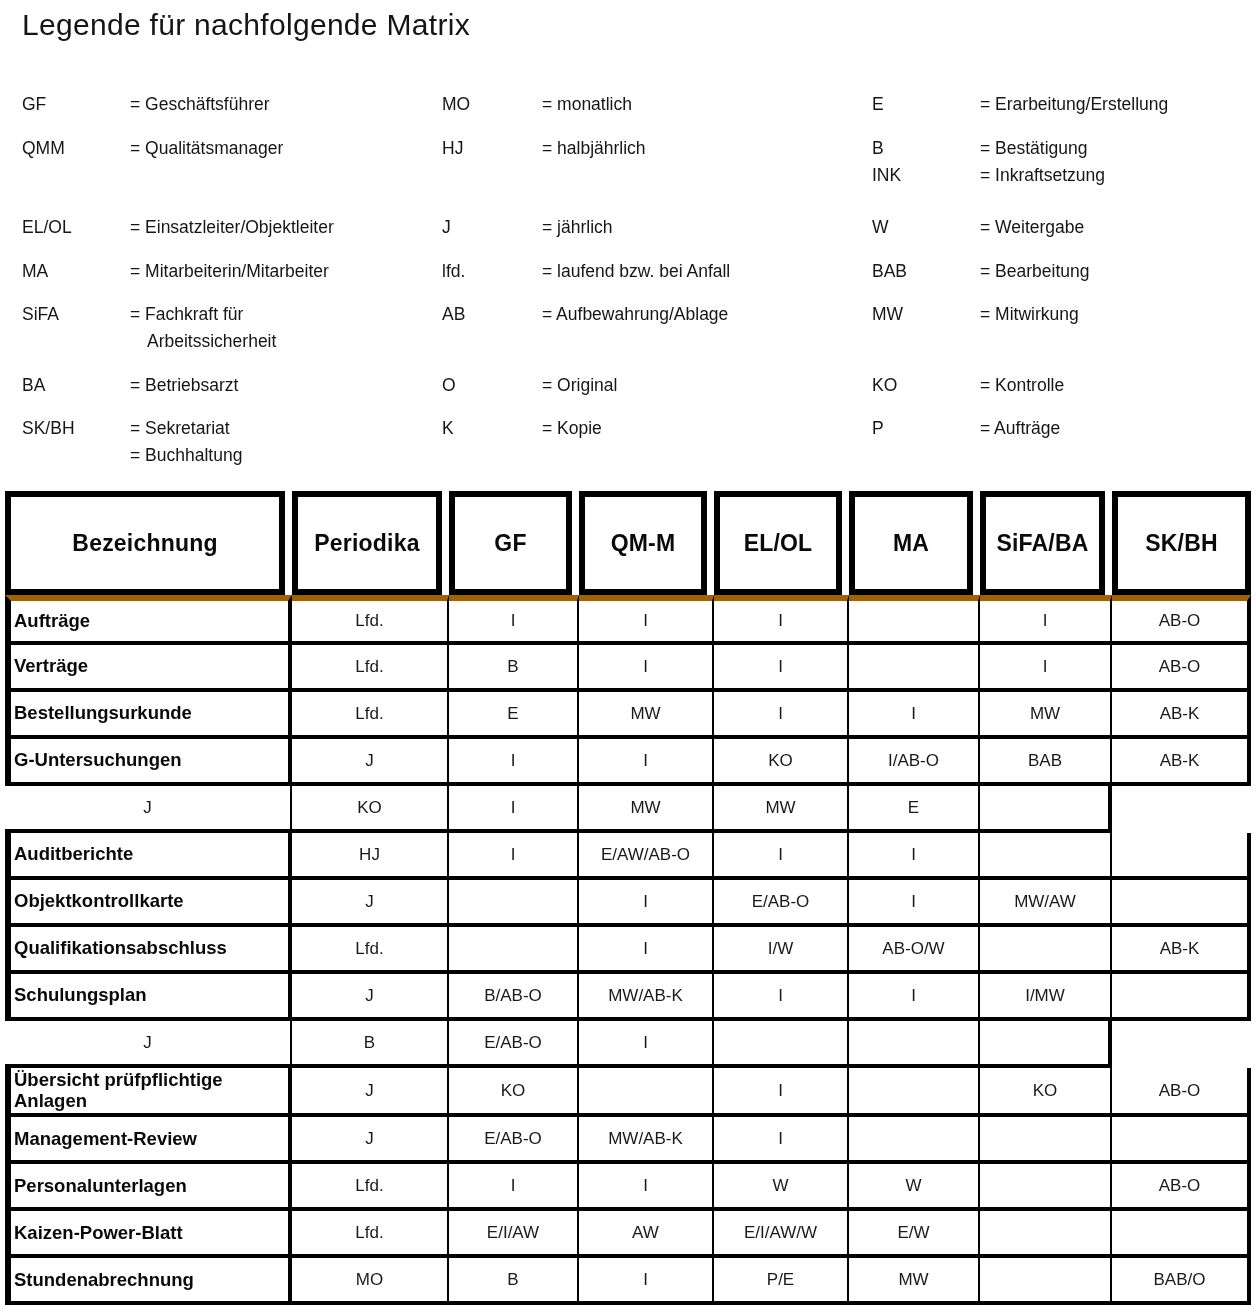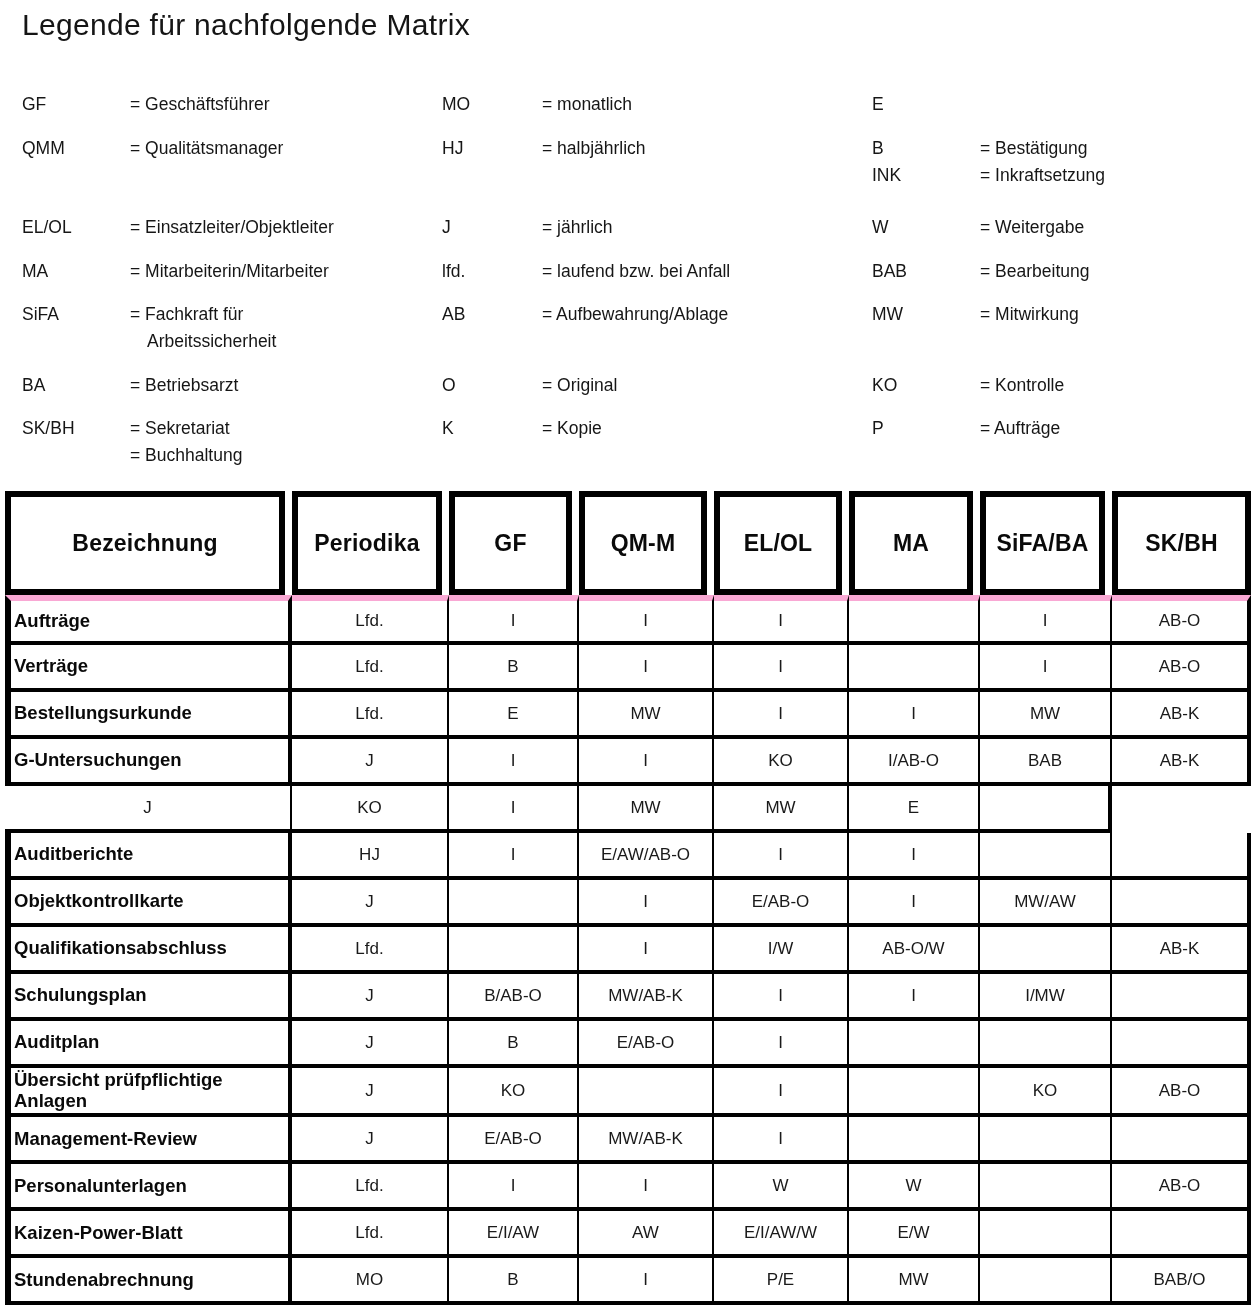--- a/index.html
+++ b/index.html
@@ -41,21 +41,21 @@
     background:#fff;
   }
   .hcell:last-child{margin-right:0;}
   .bcell{
     box-sizing:border-box;
     border-right:2px solid #000;border-bottom:4px solid #000;
     min-height:47px;
     display:flex;align-items:center;justify-content:center;
     font-size:17px;color:#1a1a1a;text-align:center;
   }
-  .brow:first-child .bcell{border-top:6px solid #f9a8d4;min-height:50px;}
+  .brow:first-child .bcell{border-top:6px solid #a16207;min-height:50px;}
   .bcell.name{
     border-left:6px solid #000;border-right:4px solid #000;
     font-weight:700;font-size:18.5px;color:#0a0a0a;
     justify-content:flex-start;text-align:left;
     padding:2px 6px 2px 3px;line-height:1.12;
   }
   .bcell:last-child{border-right:4px solid #000;}
 </style>
 </head>
 <body>
@@ -72,20 +72,23 @@
           <div class="lline">= Geschäftsführer</div>
         </div>
         <div class="lcell">
           <div class="lline">MO</div>
         </div>
         <div class="lcell">
           <div class="lline">= monatlich</div>
         </div>
         <div class="lcell">
           <div class="lline">E</div>
+        </div>
+        <div class="lcell">
+          <div class="lline">= Erarbeitung/Erstellung</div>
         </div>
       </div>
       <div class="lrow" style="height: 79px;">
         <div class="lcell">
           <div class="lline">QMM</div>
         </div>
         <div class="lcell">
           <div class="lline">= Qualitätsmanager</div>
         </div>
         <div class="lcell">
@@ -302,21 +305,20 @@
           <div class="bcell name">Schulungsplan</div>
           <div class="bcell">J</div>
           <div class="bcell">B/AB-O</div>
           <div class="bcell">MW/AB-K</div>
           <div class="bcell">I</div>
           <div class="bcell">I</div>
           <div class="bcell">I/MW</div>
           <div class="bcell"></div>
         </div>
         <div class="brow">
-          <div class="bcell name">Auditplan</div>
           <div class="bcell">J</div>
           <div class="bcell">B</div>
           <div class="bcell">E/AB-O</div>
           <div class="bcell">I</div>
           <div class="bcell"></div>
           <div class="bcell"></div>
           <div class="bcell"></div>
         </div>
         <div class="brow">
           <div class="bcell name">Übersicht prüfpflichtige Anlagen</div>

